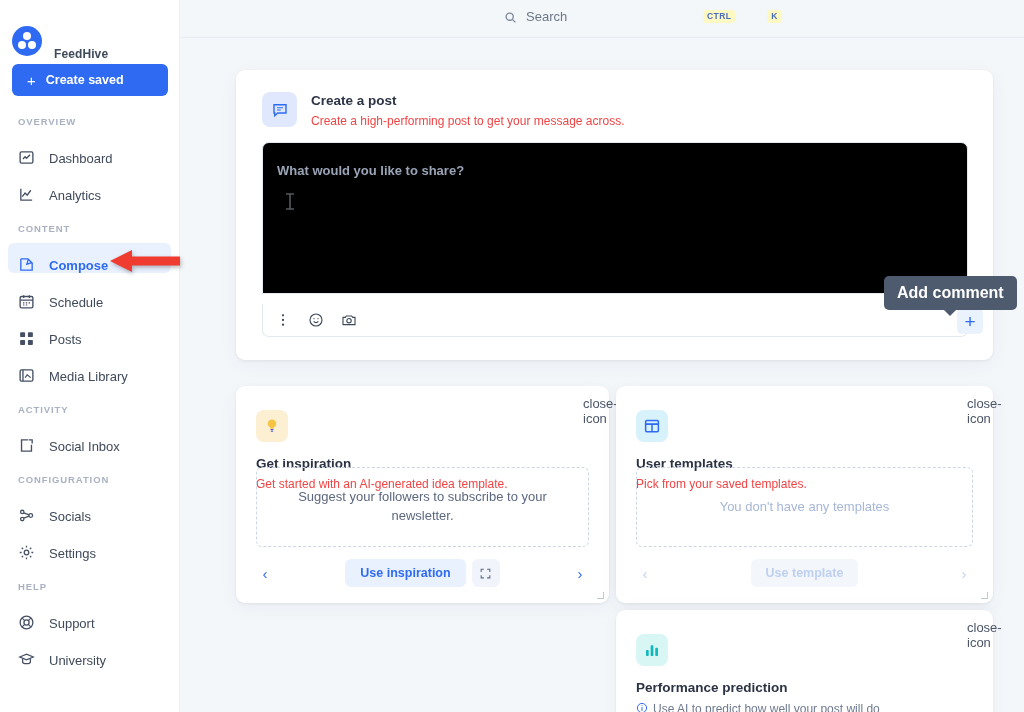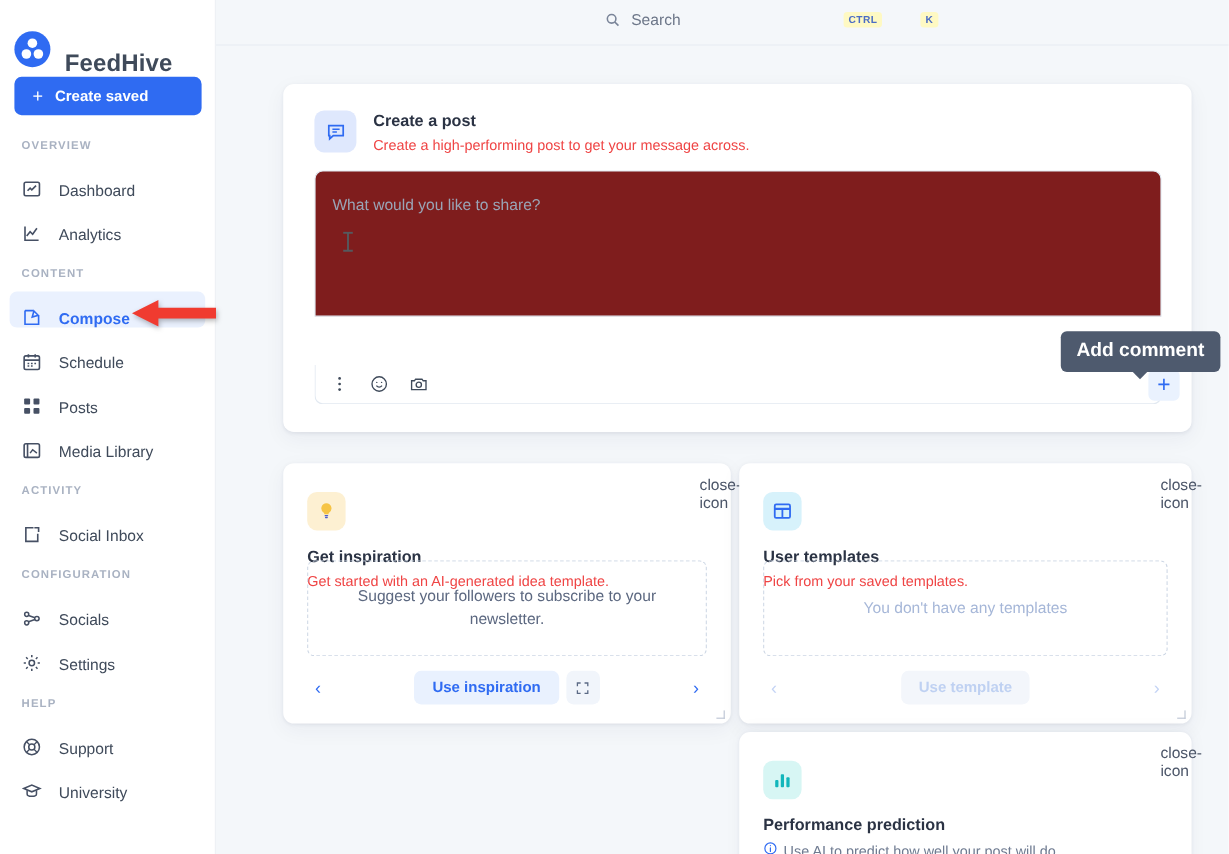--- a/index.html
+++ b/index.html
@@ -31,21 +31,21 @@
     position: relative; flex: 0 0 30px;
   }
   .brand-logo i {
     position: absolute; width: 8px; height: 8px; border-radius: 50%;
     background: #ffffff;
   }
   .brand-logo i:nth-child(1) { left: 11px; top: 6px; }
   .brand-logo i:nth-child(2) { left: 6px;  top: 15px; }
   .brand-logo i:nth-child(3) { left: 16px; top: 15px; }
   .brand-name {
-    font-size: 20px; font-weight: bold; color: #3f4a5a; letter-spacing: .1px; margin-top: 26px;
+    font-size: 12px; font-weight: bold; color: #3f4a5a; letter-spacing: .1px; margin-top: 26px;
   }
 
   .create-btn {
     margin: 0 12px; height: 32px;
     background: #2f6bf2; border-radius: 6px;
     color: #fff; font-size: 12.5px; font-weight: bold;
     display: flex; align-items: center; justify-content: flex-start;
     gap: 10px; padding-left: 15px; cursor: pointer; border: none;
     width: 156px;
     font-family: "Liberation Sans", sans-serif;
@@ -114,23 +114,24 @@
   }
   .head-ico.blue { background: #dfe8fd; color: #2f6bf2; }
   .head-ico.yellow { background: #fdf0d2; }
   .head-ico.cyan { background: #d7f6f4; color: #1fb9b0; }
   .head-ico.lightblue { background: #d7f2fb; color: #2f6bf2; }
   .head-ico svg { width: 18px; height: 18px; display: block; }
   .head-title { font-size: 13.5px; font-weight: bold; color: #2b3344; line-height: 1.35; }
   .head-sub { font-size: 12px; color: #ef4444; margin-top: 3px; line-height: 1.35; }
 
   .composer {
-    position: absolute; left: 26px; top: 72px; width: 706px; height: 122px;
-    background: #7f1d1d; border: 1px solid #e2e9f1;
+    position: absolute; left: 26px; top: 72px; width: 706px; height: 152px;
+    background: #000000; border: 1px solid #e2e9f1;
     border-radius: 7px 7px 0 0;
+    font-weight: bold;
   }
   .composer .ph {
     position: absolute; left: 14px; top: 20px;
     font-size: 13px; color: #9aa4b6;
   }
   .composer-bar {
     position: absolute; left: 26px; top: 234px; width: 706px; height: 33px;
     background: #ffffff; border: 1px solid #e2e9f1; border-top: none;
     border-radius: 0 0 7px 7px;
     display: flex; align-items: center; gap: 17px; padding-left: 12px;

